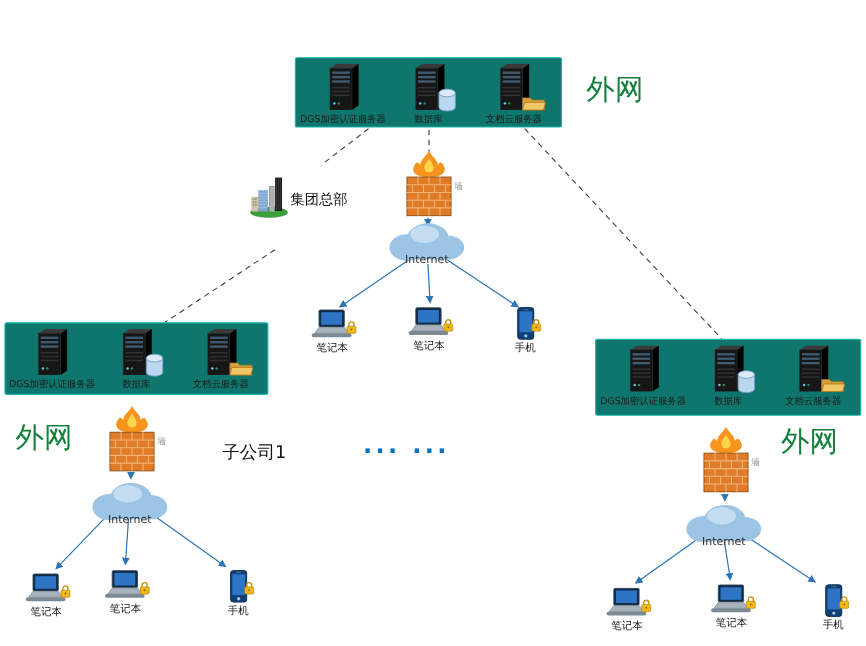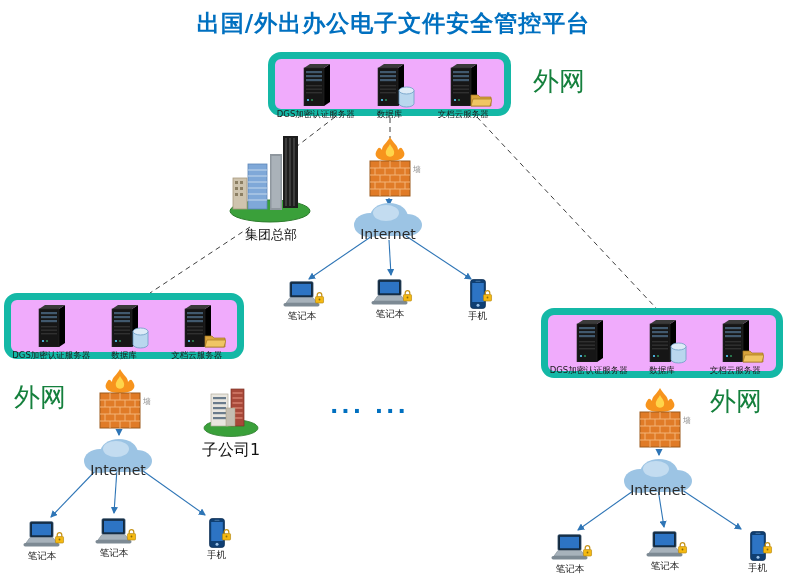--- a/index.html
+++ b/index.html
@@ -3,36 +3,36 @@
 <meta charset="utf-8">
 <style>
   *{margin:0;padding:0;box-sizing:border-box}
   body{background:#fff}
   .canvas{position:relative;width:787px;height:587px;background:#fff;
     font-family:"DejaVu Sans","Liberation Sans",sans-serif;overflow:hidden}
   .overlay{position:absolute;left:0;top:0;pointer-events:none}
   .title{position:absolute;top:8px;left:0;width:100%;text-align:center;
     font-size:23px;font-weight:bold;color:#0070c0;letter-spacing:1px}
   .zone{position:absolute;font-size:26px;color:#15803d}
-  .sgroup{position:absolute;border:7px solid #14b8a6;background:#f0abfc;border-radius:13px;
+  .sgroup{position:absolute;border:1px solid #14b8a6;background:#0f766e;border-radius:2px;
     display:flex;padding:5px 4px 3px}
   .sitem{flex:1;display:flex;flex-direction:column;align-items:center;min-width:0}
   .sicon{position:relative;width:32px;height:42px}
   .server-svg{width:32px;height:42px;display:block}
   .cyl{position:absolute;width:17px;height:22px;right:-9px;bottom:-2px}
   .folder{position:absolute;width:22px;height:16px;right:-13px;bottom:-1px}
   .slabel{font-size:8.5px;color:#1a1a1a;margin-top:3px;white-space:nowrap}
   .firewall{position:absolute;width:44px;height:62px}
   .firewall svg{width:44px;height:62px;display:block}
   .fw-label{position:absolute;right:-9px;top:28px;font-size:8px;color:#8f8f8f}
   .cloud{position:absolute;width:76px;height:46px}
   .cloud svg{width:76px;height:46px;display:block}
   .net-label{position:absolute;bottom:0;left:0;width:100%;text-align:center;
-    font-size:14px;color:#2b2b2b}
-  .site{position:absolute;display:flex;flex-direction:column;align-items:center}
+    font-size:10px;color:#2b2b2b}
+  .site{position:absolute;display:flex;flex-direction:row;align-items:center}
   .site-label{font-size:13px;color:#111;margin-top:2px;white-space:nowrap}
   .dots{position:absolute;left:330px;top:393px;font-size:22px;font-weight:bold;
     color:#0070c0;letter-spacing:3px}
   .device{position:absolute;display:flex;flex-direction:column;align-items:center}
   .dev-icon{position:relative}
   .dev-icon .main{display:block}
   .lock{position:absolute}
   .laptop-lock{right:-3px;bottom:5px;width:11px;height:13px}
   .phone-lock{right:-7px;bottom:7px;width:11px;height:13px}
   .dlabel{font-size:9.5px;color:#1a1a1a;margin-top:1px;white-space:nowrap}
@@ -189,21 +189,20 @@
       <line x1="100" y1="466" x2="51" y2="517" marker-end="url(#arrowhead)"></line>
       <line x1="117" y1="469" x2="114" y2="513" marker-end="url(#arrowhead)"></line>
       <line x1="136" y1="466" x2="205" y2="515" marker-end="url(#arrowhead)"></line>
       <line x1="659" y1="449" x2="659" y2="455" marker-end="url(#arrowhead)"></line>
       <line x1="640" y1="486" x2="578" y2="530" marker-end="url(#arrowhead)"></line>
       <line x1="658" y1="489" x2="664" y2="527" marker-end="url(#arrowhead)"></line>
       <line x1="676" y1="486" x2="741" y2="529" marker-end="url(#arrowhead)"></line>
     </g>
   </svg>
 
-  <div class="title">出国/外出办公电子文件安全管控平台</div>
 
   <div class="zone" style="left:533px;top:64px">外网</div>
   <div class="zone" style="left:14px;top:380px">外网</div>
   <div class="zone" style="left:710px;top:384px">外网</div>
 
   <div class="sgroup" style="left:268px;top:52px;width:243px;height:64px">
     <div class="sitem">
       <span class="sicon">
         <svg class="server-svg">
             <use href="#sym-server"></use>

